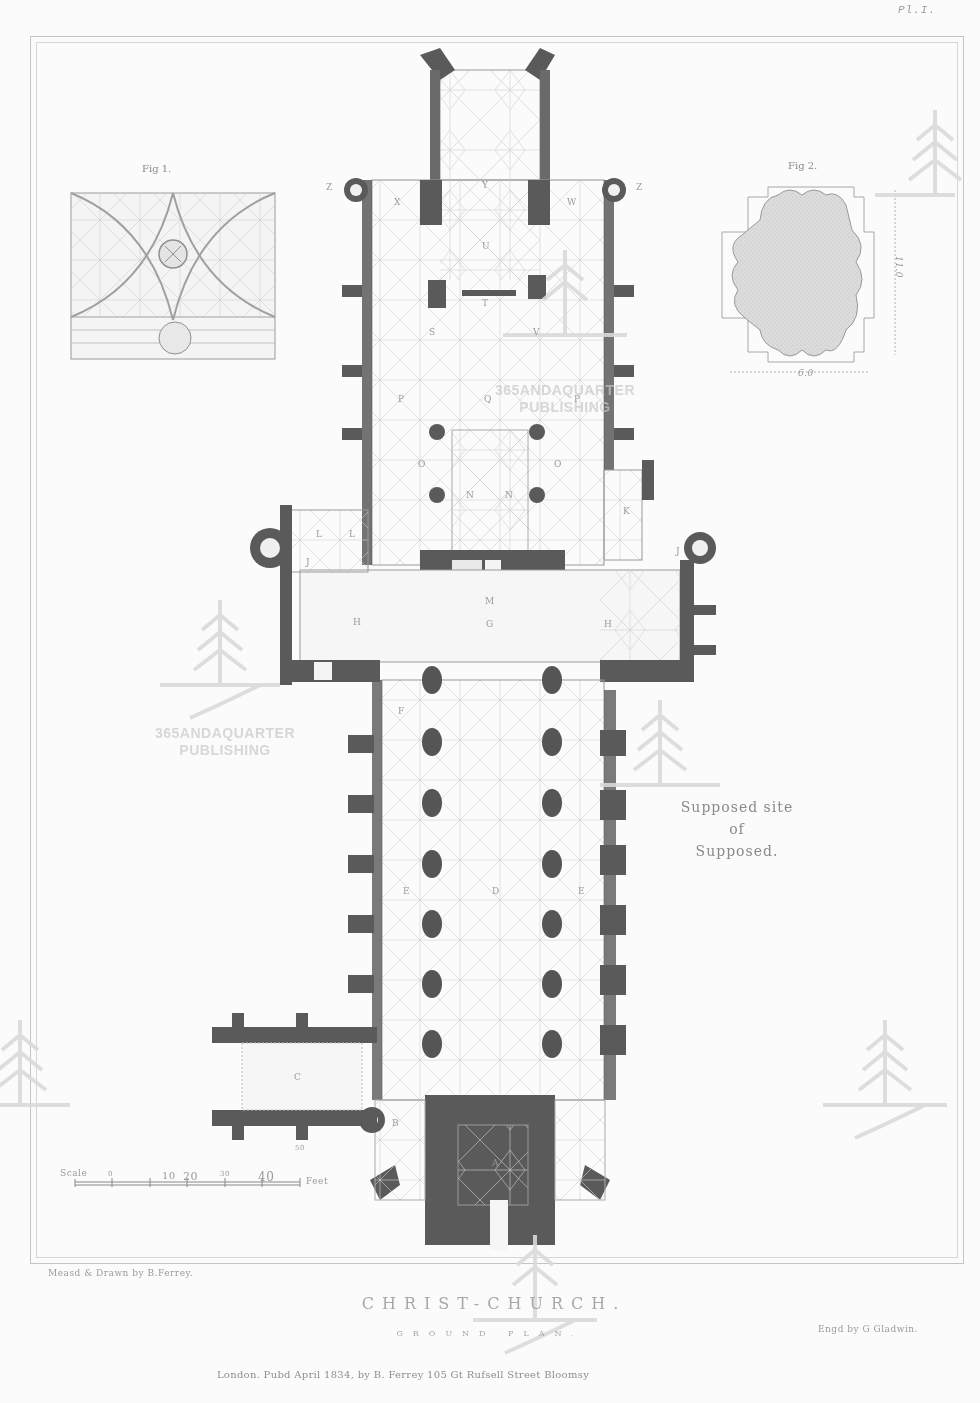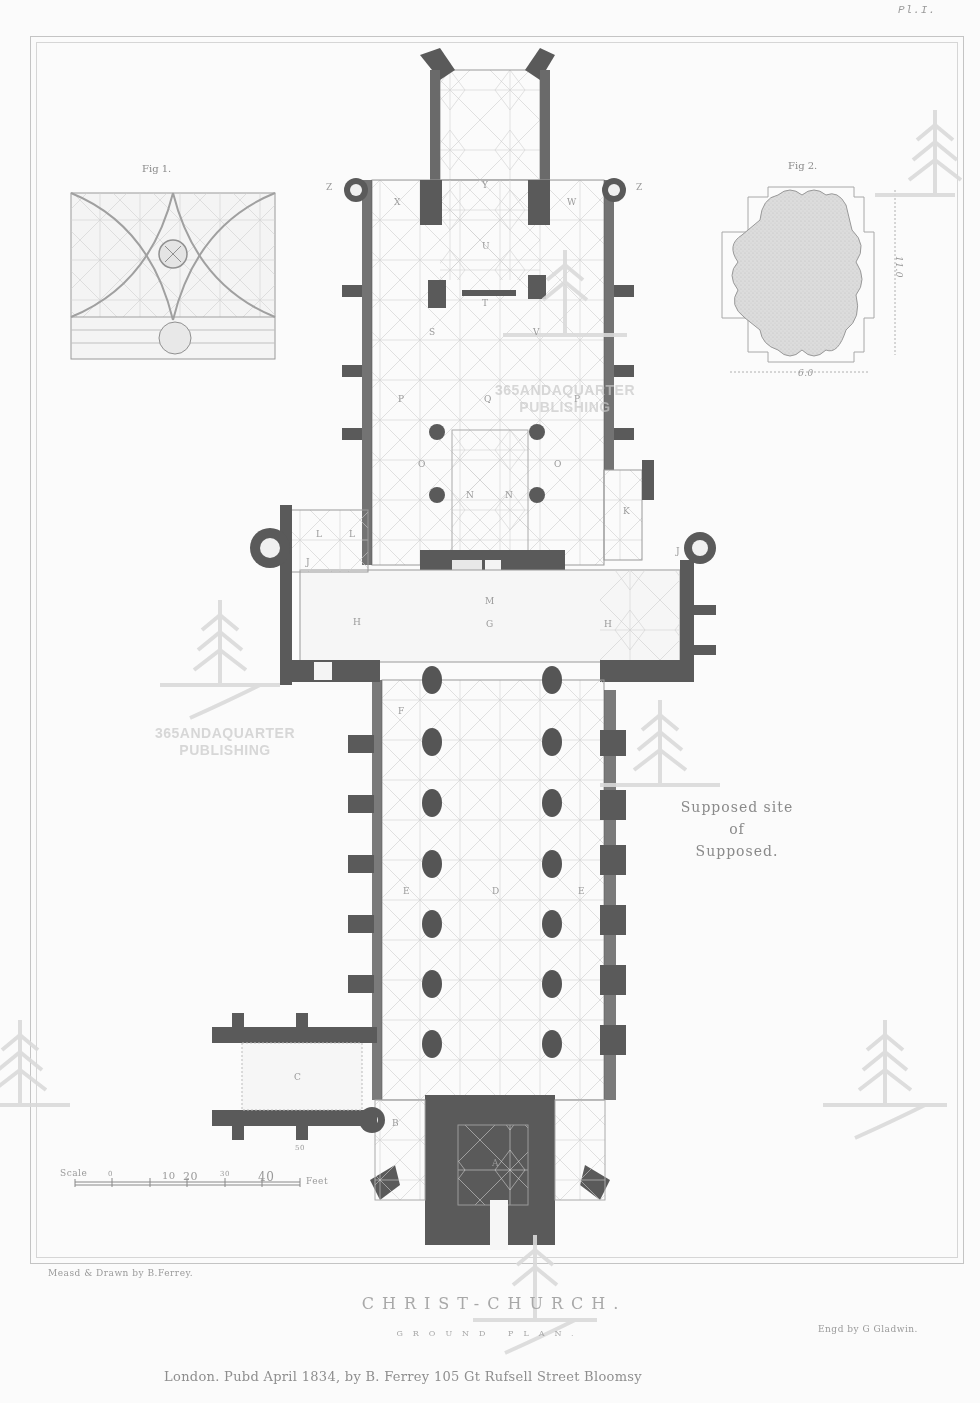--- a/index.html
+++ b/index.html
@@ -4,21 +4,21 @@
 <style>
   html,body{margin:0;padding:0;background:#fbfbfb;}
   body{width:980px;height:1403px;position:relative;overflow:hidden;font-family:"DejaVu Serif",serif;color:#8a8a8a;}
   .abs{position:absolute;}
   .frame-outer{left:30px;top:36px;width:932px;height:1226px;border:1px solid #c4c4c4;}
   .frame-inner{left:36px;top:42px;width:920px;height:1214px;border:1px solid #d6d6d6;}
   .plate{right:44px;top:4px;font-size:11px;font-style:italic;color:#9a9a9a;letter-spacing:1px;font-family:Liberation Mono, monospace;}
   .caption{font-size:9px;color:#9a9a9a;letter-spacing:0.5px;}
   .title{left:4px;width:980px;top:1294px;text-align:center;font-size:16px;letter-spacing:8px;color:#a8a8a8;font-family:"DejaVu Serif",serif;}
   .subtitle{left:0;width:980px;top:1329px;text-align:center;font-size:8px;letter-spacing:10px;color:#a8a8a8;}
-  .publisher{left:0;width:806px;top:1369px;text-align:center;font-size:13px;color:#8e8e8e;letter-spacing:0.3px;}
+  .publisher{left:0;width:806px;top:1369px;text-align:center;font-size:10px;color:#8e8e8e;letter-spacing:0.3px;}
   .fig-label{font-size:10px;color:#8a8a8a;}
   .note{font-size:14px;color:#8a8a8a;letter-spacing:1px;text-align:center;line-height:22px;}
   .wm-text{font-family:"Liberation Sans",sans-serif;font-weight:bold;color:rgba(200,200,200,0.7);font-size:14px;text-align:center;line-height:17px;letter-spacing:0.5px;}
   svg{position:absolute;left:0;top:0;}
 </style>
 </head>
 <body>
 
 <div class="abs frame-outer"></div>
 <div class="abs frame-inner"></div>

